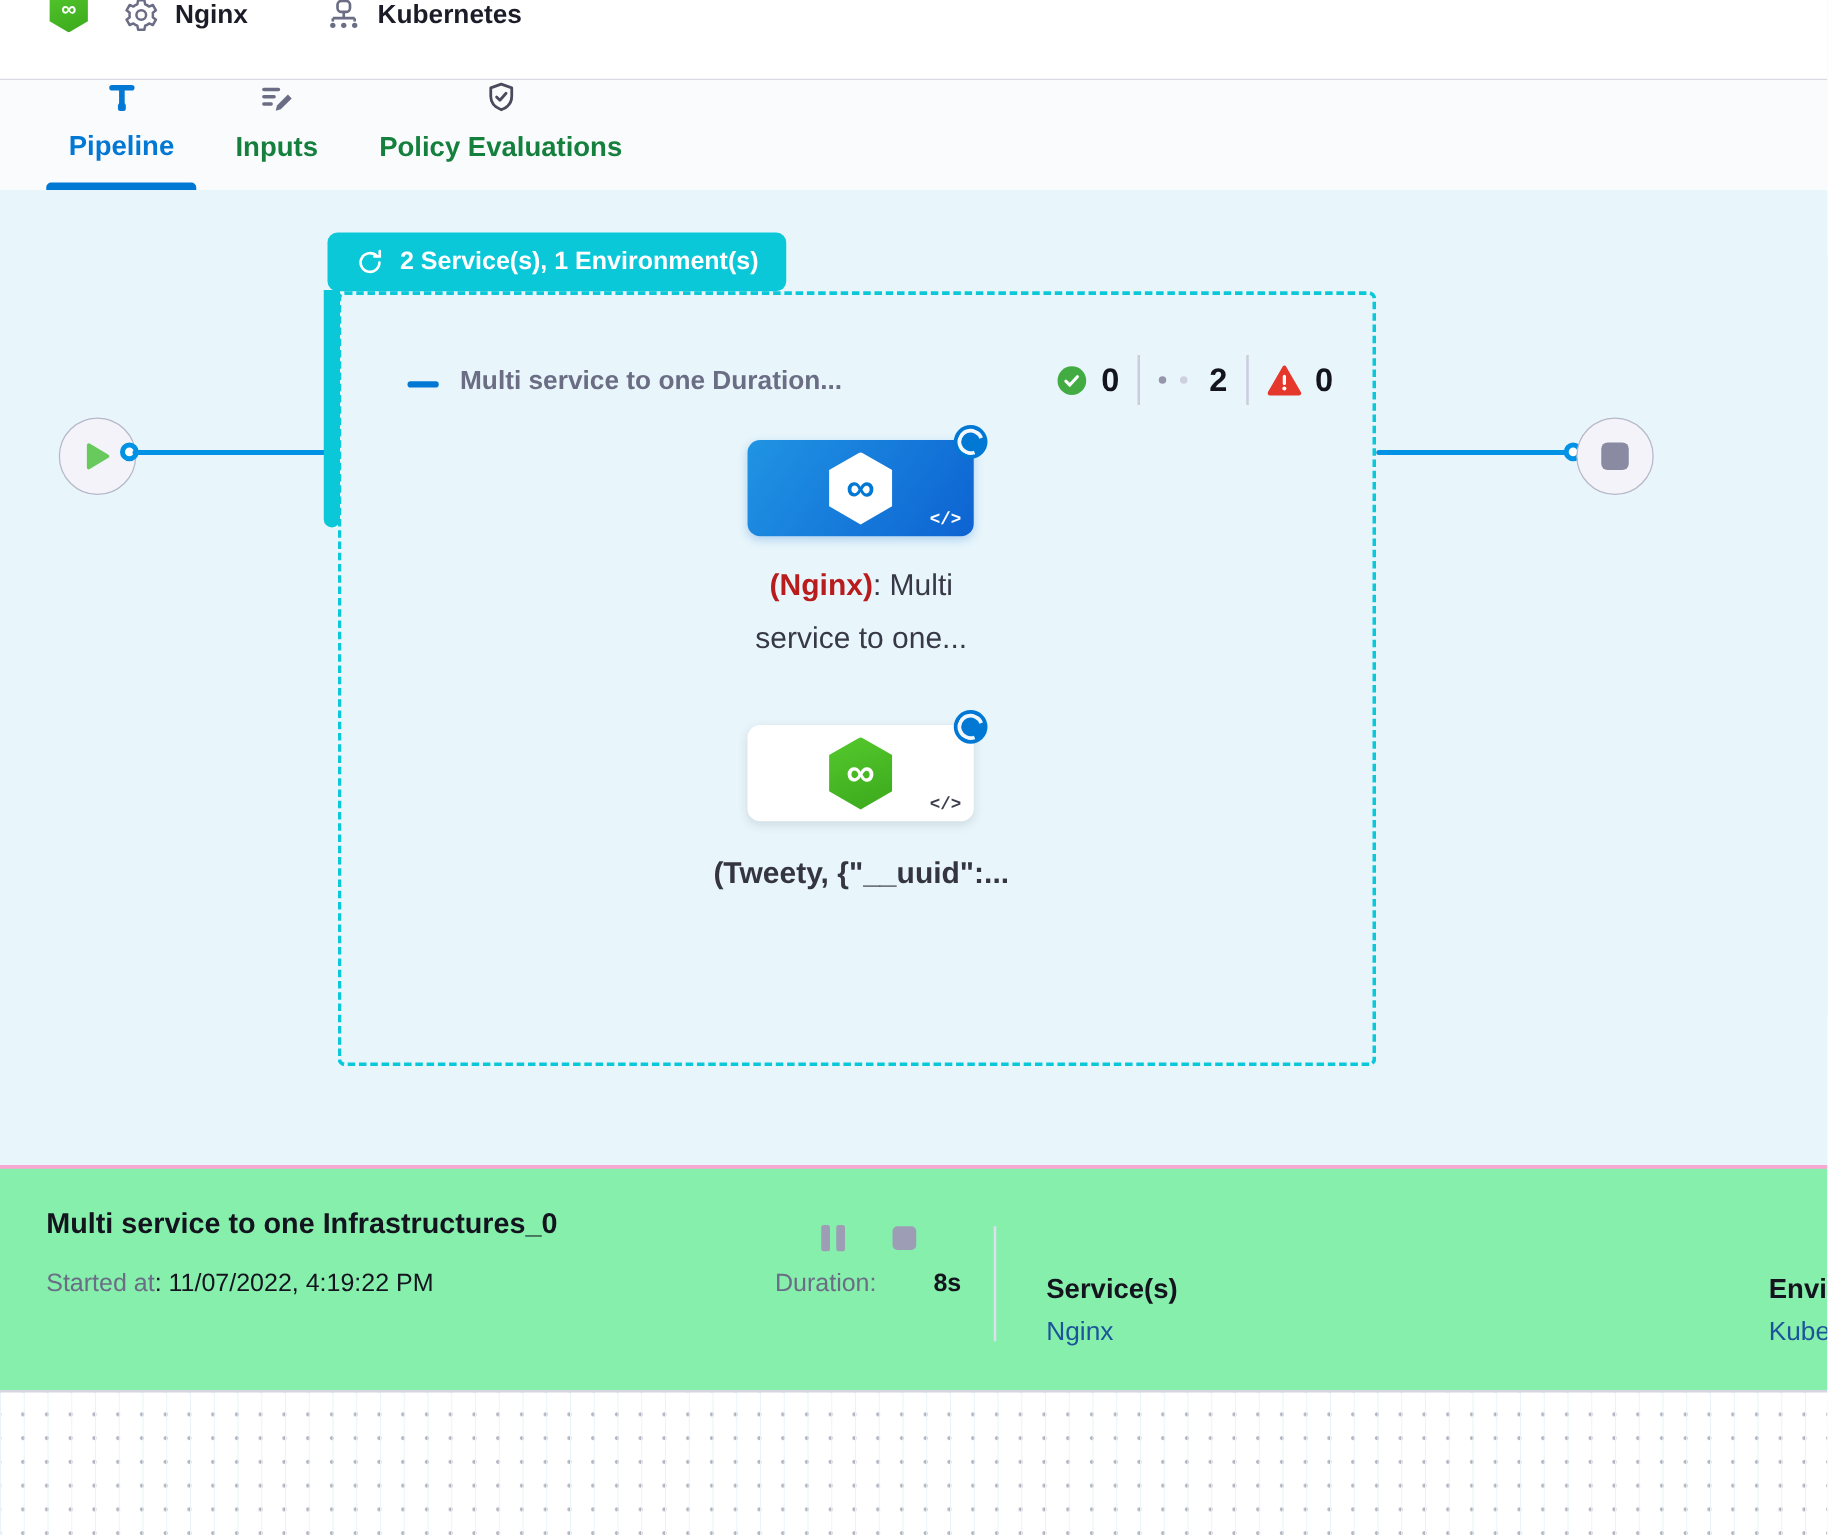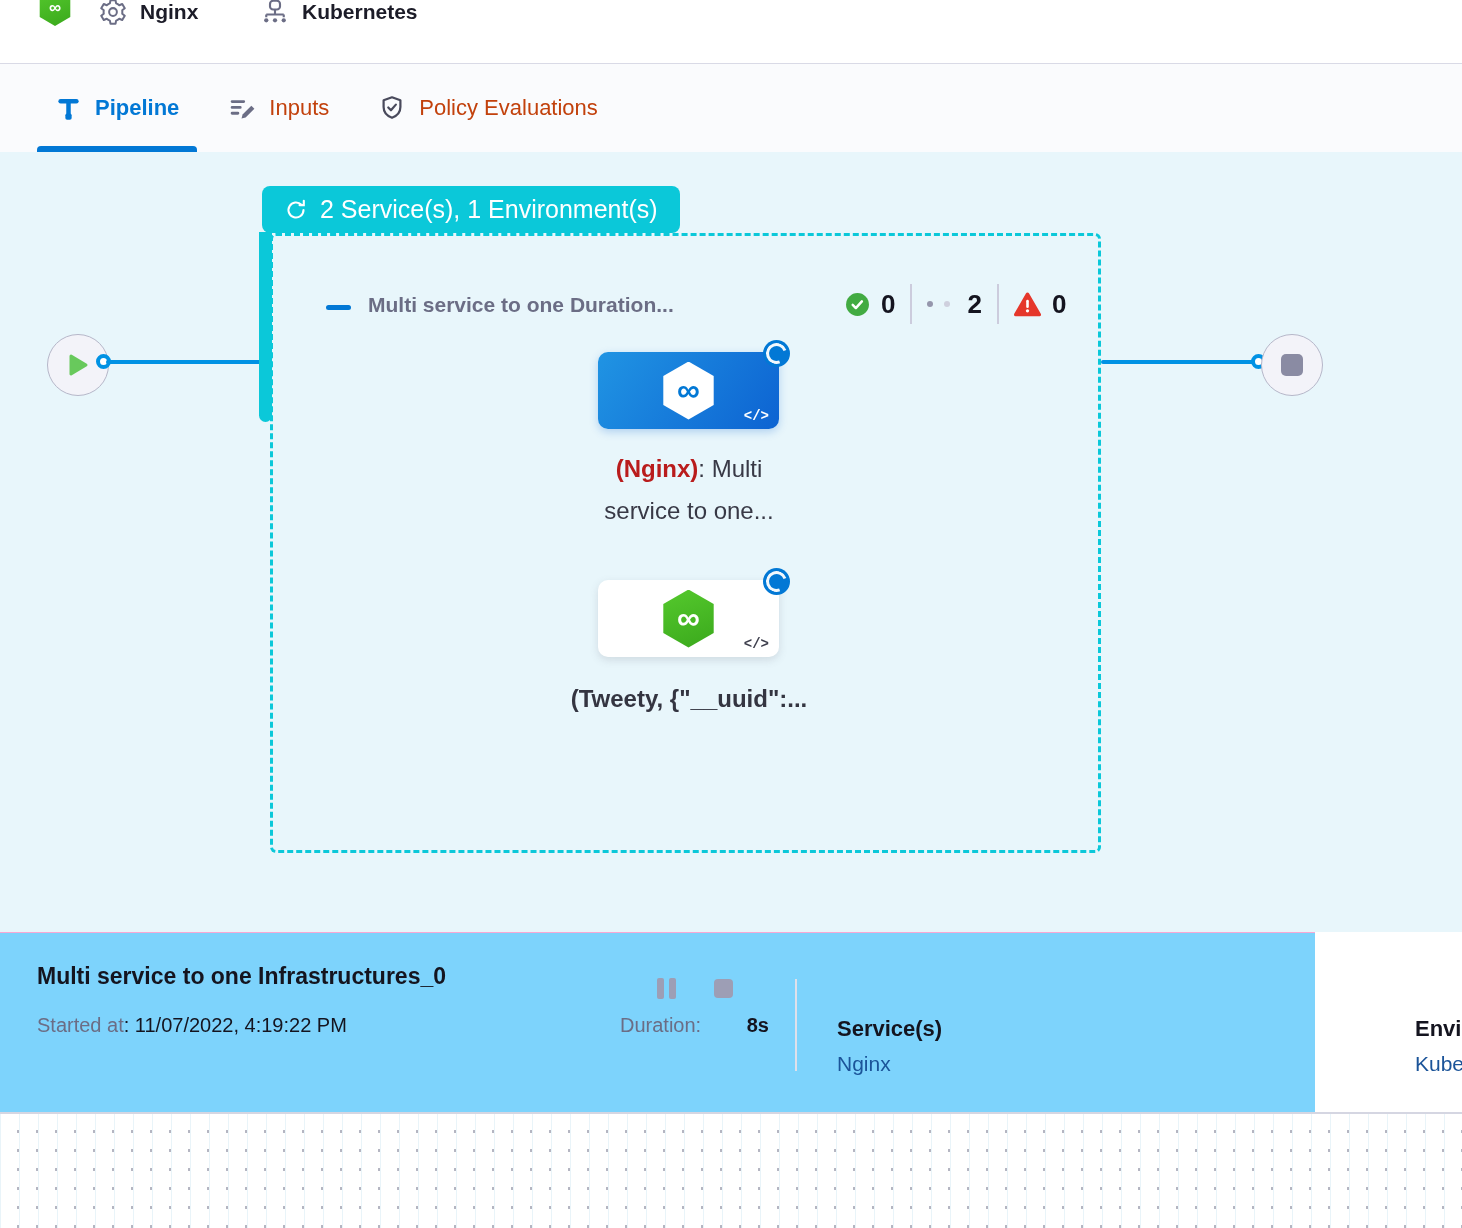--- a/index.html
+++ b/index.html
@@ -9,36 +9,36 @@
   
   .app-header { position:absolute; left:0; top:0; width:1462px; height:64px; background:#fff; border-bottom:1px solid #d9dae6; }
   .hdr-item { position:absolute; display:flex; align-items:center; gap:12px; top:-8px; height:40px; }
   .hdr-label { font-size:21px; font-weight:600; color:#1c1c28; }
   .hex { clip-path:polygon(50% 0,95% 25%,95% 75%,50% 100%,5% 75%,5% 25%); display:flex; align-items:center; justify-content:center; }
   .logo-hex { position:absolute; left:38px; top:-10px; width:34px; height:36px; background:linear-gradient(160deg,#55c92d,#3aa81c); color:#fff; font-size:17px; font-weight:700; }
   .gray-icon { color:#6b6d85; display:flex; align-items:center; }
 
   
   .tabbar { position:absolute; left:0; top:64px; width:1462px; height:88px; background:#fafbfd; display:flex; align-items:center; padding-left:37px; }
-  .tab { position:relative; height:88px; display:flex; align-items:center; gap:13px; padding:0 18px; cursor:pointer; }
+  .tab { position:relative; height:88px; display:flex; align-items:center; gap:13px; padding:0 18px; cursor:pointer;flex-direction:column; }
   .tab + .tab { margin-left:13px; }
-  .tab-label { font-size:22px; font-weight:400; color:#c2410c; }
+  .tab-label { font-size:22px; font-weight:700; color:#15803d; }
   .tab.active .tab-label { color:#0278d5; font-weight:700; }
   .tab.active .tab-underline { position:absolute; left:0; right:0; bottom:0; height:6px; background:#0278d5; border-radius:4px 4px 0 0; }
 
   
   .canvas { position:absolute; left:0; top:152px; width:1462px; height:780px; background:#e8f6fb; }
 
   .round-node { position:absolute; width:62px; height:62px; border-radius:50%; background:#f3f3f9; border:1.5px solid #b6b7c9; display:flex; align-items:center; justify-content:center; }
   .stop-square { width:22px; height:22px; border-radius:5px; background:#8a8ba3; }
   .edge-line { position:absolute; height:4px; background:#0092e4; border-radius:2px; }
   .ring { position:absolute; width:15px; height:15px; border-radius:50%; background:#fff; border:4px solid #0092e4; }
 
   .group-badge { position:absolute; left:262px; top:34px; height:47px; background:#0bc8d9; border-radius:8px; display:flex; align-items:center; gap:12px; padding:0 22px; color:#fff; }
-  .group-badge-label { font-size:25px; font-weight:400; white-space:nowrap; }
+  .group-badge-label { font-size:20px; font-weight:700; white-space:nowrap; }
   .teal-bar { position:absolute; left:259px; top:80px; width:13px; height:190px; background:#0bc8d9; border-radius:0 0 8px 8px; }
   .stage-box { position:absolute; left:270px; top:81px; width:831px; height:620px; border:3px dashed #0bc8d9; border-radius:6px; }
   .minus-icon { position:absolute; left:326px; top:153px; width:25px; height:5px; background:#0278d5; border-radius:3px; }
   .stage-title { position:absolute; left:368px; top:141px; font-size:21px; font-weight:600; color:#6b6d85; white-space:nowrap; }
   .status-cluster { position:absolute; left:845px; top:132px; display:flex; align-items:center; gap:11px; height:40px; }
   .status-num { font-size:26px; font-weight:600; color:#14141f; }
   .status-div { width:2px; height:40px; background:#ccccdd; margin:0 4px; }
   .dot { border-radius:50%; }
   .dot-a { width:6px; height:6px; background:#9596ac; }
   .dot-b { width:6px; height:6px; background:#cfd0de; }
@@ -54,21 +54,21 @@
   .code-glyph.dark { color:#3d3e4c; }
   .spinner-badge { position:absolute; right:-11px; top:-12px; width:27px; height:27px; border-radius:50%; background:#0278d5; }
   .spinner-badge::after { content:""; position:absolute; inset:3px; border-radius:50%; border:3px solid rgba(255,255,255,.95); border-right-color:transparent; transform:rotate(25deg); }
 
   .node-label { position:absolute; text-align:center; font-size:24px; line-height:42px; color:#383946; }
   .node-label b { color:#b91c1c; font-weight:700; }
   .label-nginx { left:575px; top:296px; width:228px; }
   .label-tweety { left:565px; top:526px; width:248px; font-weight:700; color:#343541; }
 
   
-  .footer { position:absolute; left:0; top:932px; width:1315px; height:180px; background:#7dd3fc; border-top:1px solid #f9a8d4; }
+  .footer { position:absolute; left:0; top:932px; width:1462px; height:180px; background:#86efac; border-top:3px solid #f9a8d4; }
   .exec-title { position:absolute; left:37px; top:30px; font-size:23px; font-weight:700; color:#14141f; white-space:nowrap; }
   .started-row { position:absolute; left:37px; top:81px; font-size:20px; color:#14141f; white-space:nowrap; }
   .muted { color:#6b6d85; }
   .ctl-btns { position:absolute; left:657px; top:45px; display:flex; gap:38px; align-items:center; }
   .pause-icon { display:flex; gap:5px; cursor:pointer; }
   .pause-icon span { width:7px; height:21px; background:#9d9eb5; border-radius:2px; }
   .stop-icon { width:19px; height:19px; background:#9d9eb5; border-radius:4px; cursor:pointer; }
   .duration-row { position:absolute; left:620px; top:81px; font-size:20px; color:#14141f; white-space:nowrap; }
   .foot-div { position:absolute; left:795px; top:46px; width:2px; height:92px; background:#dfe0ea; }
   .foot-col { position:absolute; top:60px; }

